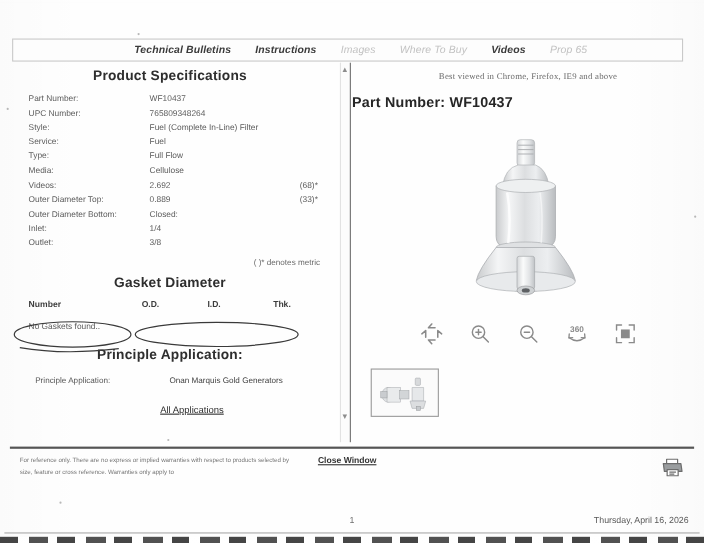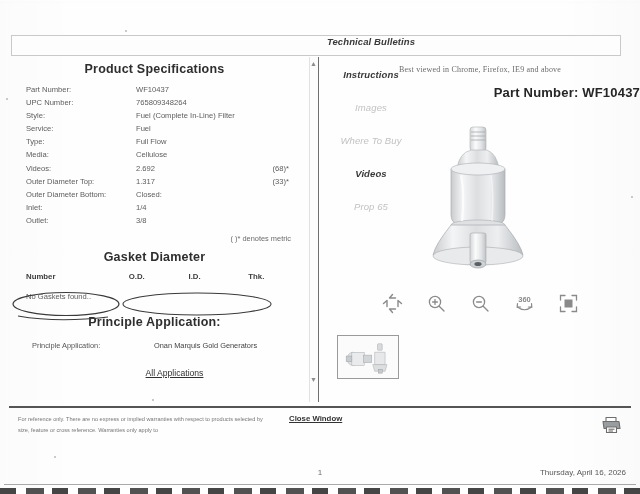--- a/index.html
+++ b/index.html
@@ -57,21 +57,20 @@
   .tabbar {
     position: absolute;
     left: 11px; top: 35px;
     width: 610px; height: 21px;
     border: 1px solid #c9c9c9;
     background: #fdfdfd;
     display: flex;
     align-items: center;
     padding-left: 110px;
     gap: 22px;
-    flex-direction: column;
   }
   .tab {
     font-size: 9.5px;
     font-style: italic;
     white-space: nowrap;
     letter-spacing: 0.1px;
   }
   .tab.on  { color: #3a3a3a; font-weight: 600; }
   .tab.off { color: #c2c2c2; font-weight: 500; }
 
@@ -202,21 +201,21 @@
   }
   .browser-note {
     text-align: center;
     font-size: 8px;
     color: #6b6b6b;
     font-family: "Liberation Serif", serif;
     margin-top: 8px;
     letter-spacing: 0.2px;
   }
   .part-heading {
-    text-align: right;
+    text-align: left;
     font-size: 13px;
     font-weight: bold;
     color: #262626;
     margin-top: 11px;
     letter-spacing: 0.2px;
   }
 
   .product-img {
     position: absolute;
     left: 50%;
@@ -351,21 +350,21 @@
         <td class="spec-value">Cellulose</td>
         <td class="spec-metric"></td>
       </tr>
       <tr>
         <td class="spec-label">Videos:</td>
         <td class="spec-value">2.692</td>
         <td class="spec-metric">(68)*</td>
       </tr>
       <tr>
         <td class="spec-label">Outer Diameter Top:</td>
-        <td class="spec-value">1.317</td>
+        <td class="spec-value">0.889</td>
         <td class="spec-metric">(33)*</td>
       </tr>
       <tr>
         <td class="spec-label">Outer Diameter Bottom:</td>
         <td class="spec-value">Closed:</td>
         <td class="spec-metric"></td>
       </tr>
       <tr>
         <td class="spec-label">Inlet:</td>
         <td class="spec-value">1/4</td>

